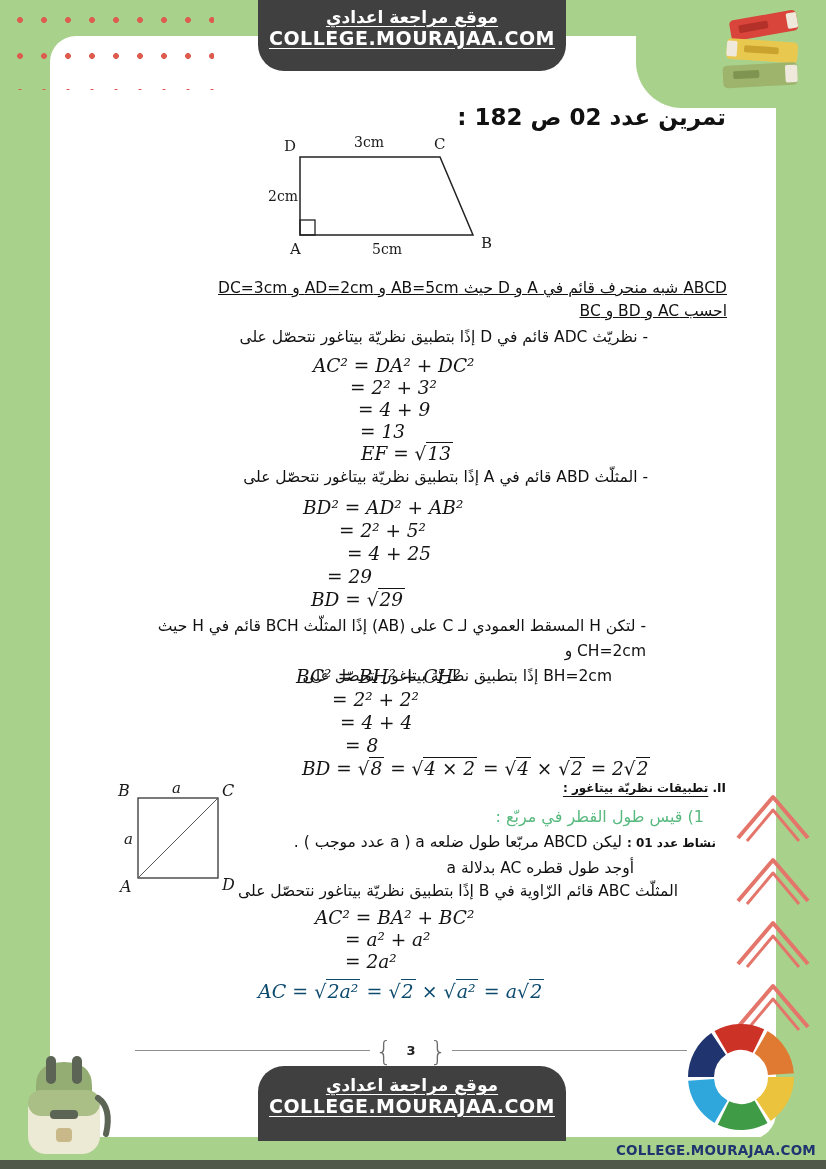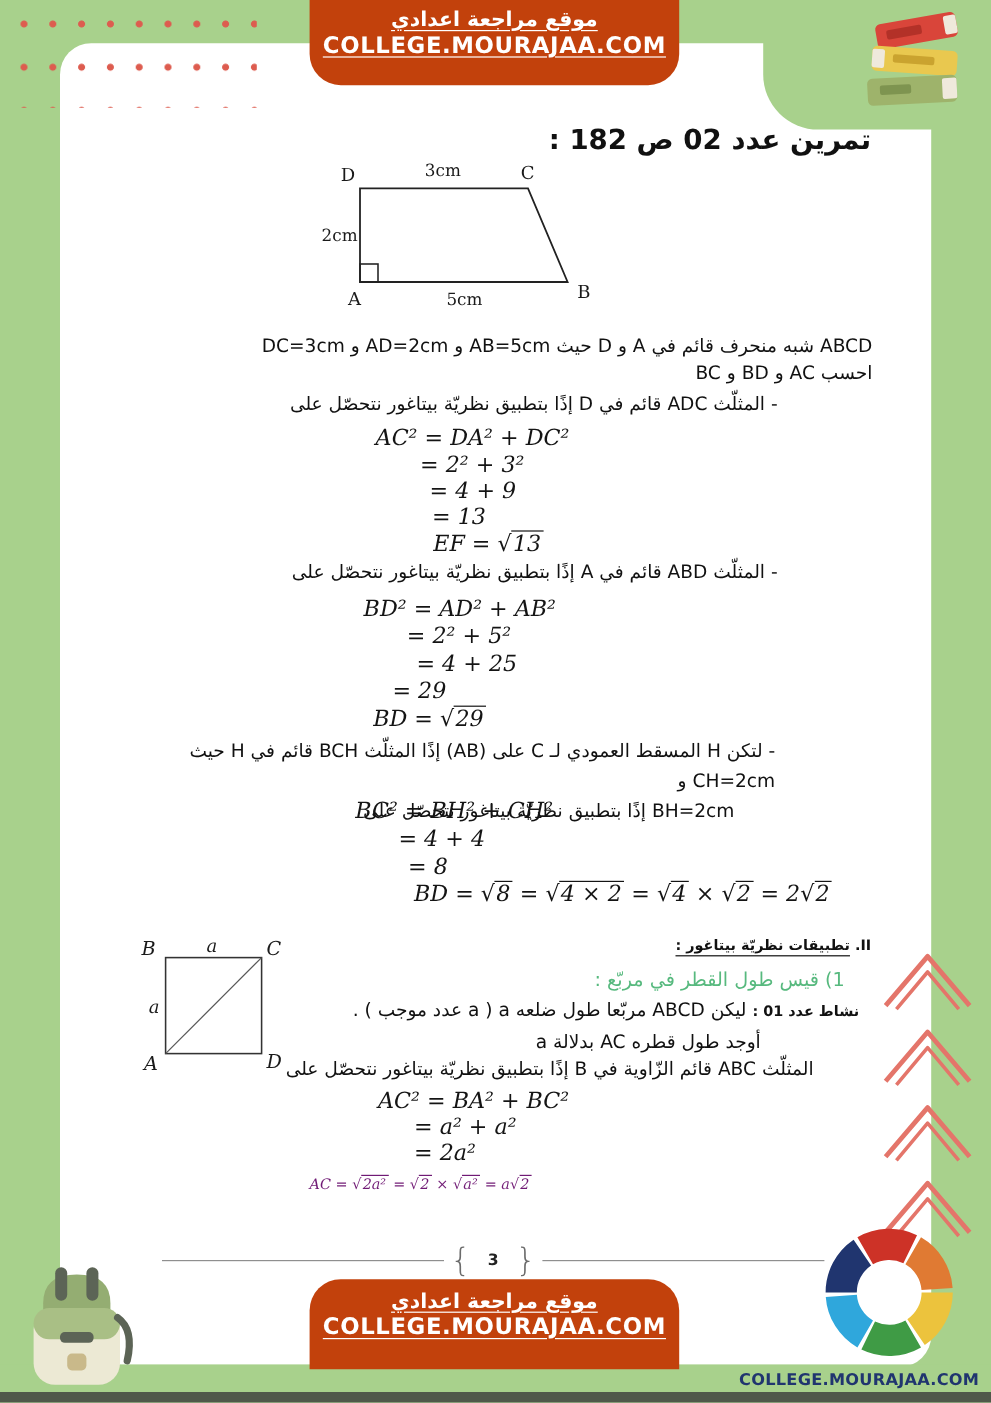--- a/index.html
+++ b/index.html
@@ -4,39 +4,39 @@
 <style>
   html,body{margin:0;padding:0;background:#e8e8e8;}
   .page{position:relative;width:826px;height:1169px;margin:0 auto;background:#a8d18c;overflow:hidden;
         font-family:"DejaVu Sans",sans-serif;color:#111;}
   
   .content{position:absolute;left:50px;right:50px;top:36px;bottom:30px;background:#ffffff;border-radius:26px;z-index:1;}
   .band-bottom{position:absolute;left:0;right:0;bottom:0;height:32px;background:#a8d18c;z-index:2;}
   .strip-dark{position:absolute;left:0;right:0;bottom:0;height:9px;background:#50584a;z-index:6;}
   .corner-tr{position:absolute;right:0;top:0;width:190px;height:108px;background:#a8d18c;border-radius:0 0 0 46px;z-index:2;}
   
-  .tab{position:absolute;left:258px;width:308px;background:#c2410c;z-index:3;display:flex;flex-direction:column;align-items:center;}
+  .tab{position:absolute;left:258px;width:308px;background:#404040;z-index:3;display:flex;flex-direction:column;align-items:center;}
   .tab.header{top:0;height:64px;border-radius:0 0 26px 26px;padding-top:7px;}
   .tab.footer{bottom:28px;height:66px;border-radius:26px 26px 0 0;padding-top:9px;}
   .site-name{color:#fff;font-weight:bold;font-size:17px;text-decoration:underline;text-underline-offset:3px;direction:rtl;}
   .site-url{color:#fff;font-weight:bold;font-size:19px;letter-spacing:.5px;text-decoration:underline;text-underline-offset:3px;}
   
   .dots{position:absolute;left:4px;top:2px;width:210px;height:88px;z-index:4;
         background-image:radial-gradient(circle,#dd5c4f 2.6px,rgba(0,0,0,0) 3.2px);
         background-size:24px 36px;background-position:4px 0;}
   .books{position:absolute;right:18px;top:4px;width:104px;height:96px;z-index:4;}
   .chevrons{position:absolute;right:10px;top:788px;width:86px;z-index:4;display:flex;flex-direction:column;gap:7px;}
   .backpack{position:absolute;left:6px;top:1050px;width:118px;height:112px;z-index:5;}
   .logo{position:absolute;right:28px;top:1020px;width:114px;height:114px;z-index:5;}
   .logo-caption{position:absolute;right:10px;bottom:11px;z-index:7;color:#20356f;font-weight:bold;font-size:13.5px;letter-spacing:.2px;}
   
   .t{position:absolute;z-index:4;}
   .rtl{direction:rtl;text-align:right;font-size:15.5px;line-height:23px;}
   .ex-title{right:100px;top:104px;font-weight:bold;font-size:23px;direction:rtl;}
-  .statement{right:99px;top:277px;width:600px;}
+  .statement{right:99px;top:277px;width:600px;text-decoration:underline;}
   .bullet1{right:178px;top:326px;}
   .bullet2{right:178px;top:466px;}
   .bullet3{right:180px;top:614px;width:560px;line-height:25px;}
   .bullet3 .half-indent{margin-left:0;margin-right:34px;}
   .sec2{right:100px;top:781px;font-weight:bold;font-size:12px;direction:rtl;}
   .sec2 .u{text-decoration:underline;text-underline-offset:4px;}
   .sub1{right:122px;top:807px;color:#57b97e;font-size:16px;direction:rtl;}
   .act1{right:110px;top:831px;}
   .act1 b{font-size:12px;}
   .act2{right:192px;top:857px;}
@@ -49,21 +49,21 @@
   #eq1 div:nth-child(2){margin-left:37px}#eq1 div:nth-child(3){margin-left:45px}
   #eq1 div:nth-child(4){margin-left:47px}#eq1 div:nth-child(5){margin-left:48px}
   #eq2{left:303px;top:496px;line-height:23px;}
   #eq2 div:nth-child(2){margin-left:36px}#eq2 div:nth-child(3){margin-left:44px}
   #eq2 div:nth-child(4){margin-left:24px}#eq2 div:nth-child(5){margin-left:8px}
   #eq3{left:296px;top:665px;line-height:23px;}
   #eq3 div:nth-child(2){margin-left:36px}#eq3 div:nth-child(3){margin-left:44px}
   #eq3 div:nth-child(4){margin-left:49px}#eq3 div:nth-child(5){margin-left:6px}
   #eq4{left:315px;top:907px;line-height:22px;}
   #eq4 div:nth-child(2){margin-left:30px}#eq4 div:nth-child(3){margin-left:30px}
-  #eq4r{left:258px;top:980px;color:#701a75;font-size:12px;}
+  #eq4r{left:258px;top:980px;color:#0c4a6e;font-size:19px;}
   
   .fig{position:absolute;z-index:4;}
   .fig text{font-family:"DejaVu Serif",serif;fill:#1a1a1a;}
   
   .divider{position:absolute;left:135px;top:1035px;width:552px;height:30px;z-index:4;display:flex;align-items:center;}
   .divider .dl{flex:1;height:1px;background:#8f8f8f;}
   .divider .brace{font-family:"DejaVu Sans",sans-serif;font-size:27px;color:#6b6b6b;font-weight:300;margin:0 5px;line-height:1;}
   .divider .pnum{font-size:13px;font-weight:bold;margin:0 9px;color:#222;}
 </style>
 </head>
@@ -131,21 +131,21 @@
     <text x="86" y="20" font-size="14">3cm</text>
     <text x="0" y="74" font-size="14">2cm</text>
     <text x="104" y="127" font-size="14">5cm</text>
   </svg>
 
   <div class="t rtl statement">
     <div>ABCD شبه منحرف قائم في A و D حيث AB=5cm و AD=2cm و DC=3cm</div>
     <div>احسب AC و BD و BC</div>
   </div>
 
-  <div class="t rtl bullet1">- المثلّث ADC قائم في D إذًا بتطبيق نظريّة بيتاغور نتحصّل على</div>
+  <div class="t rtl bullet1">- نظريّث ADC قائم في D إذًا بتطبيق نظريّة بيتاغور نتحصّل على</div>
 
   <div class="eq" id="eq1">
     <div class="math">AC² = DA² + DC²</div>
     <div class="math">= 2² + 3²</div>
     <div class="math">= 4 + 9</div>
     <div class="math">= 13</div>
     <div class="math">EF = √<span class="rad">13</span></div>
   </div>
 
   <div class="t rtl bullet2">- المثلّث ABD قائم في A إذًا بتطبيق نظريّة بيتاغور نتحصّل على</div>
@@ -158,20 +158,21 @@
     <div class="math">BD = √<span class="rad">29</span></div>
   </div>
 
   <div class="t rtl bullet3">
     <div>- لتكن H المسقط العمودي لـ C على (AB) إذًا المثلّث BCH قائم في H حيث CH=2cm و</div>
     <div class="half-indent">BH=2cm إذًا بتطبيق نظريّة بيتاغور نتحصّل على</div>
   </div>
 
   <div class="eq" id="eq3">
     <div class="math">BC² = BH² + CH²</div>
+    <div class="math">= 2² + 2²</div>
     <div class="math">= 4 + 4</div>
     <div class="math">= 8</div>
     <div class="math">BD = √<span class="rad">8</span> = √<span class="rad">4 × 2</span> = √<span class="rad">4</span> × √<span class="rad">2</span> = 2√<span class="rad">2</span></div>
   </div>
 
   <div class="t sec2">
     <span>II.</span>
     <span class="u">تطبيقات نظريّة بيتاغور :</span>
   </div>
   <div class="t sub1">1) قيس طول القطر في مربّع :</div>

